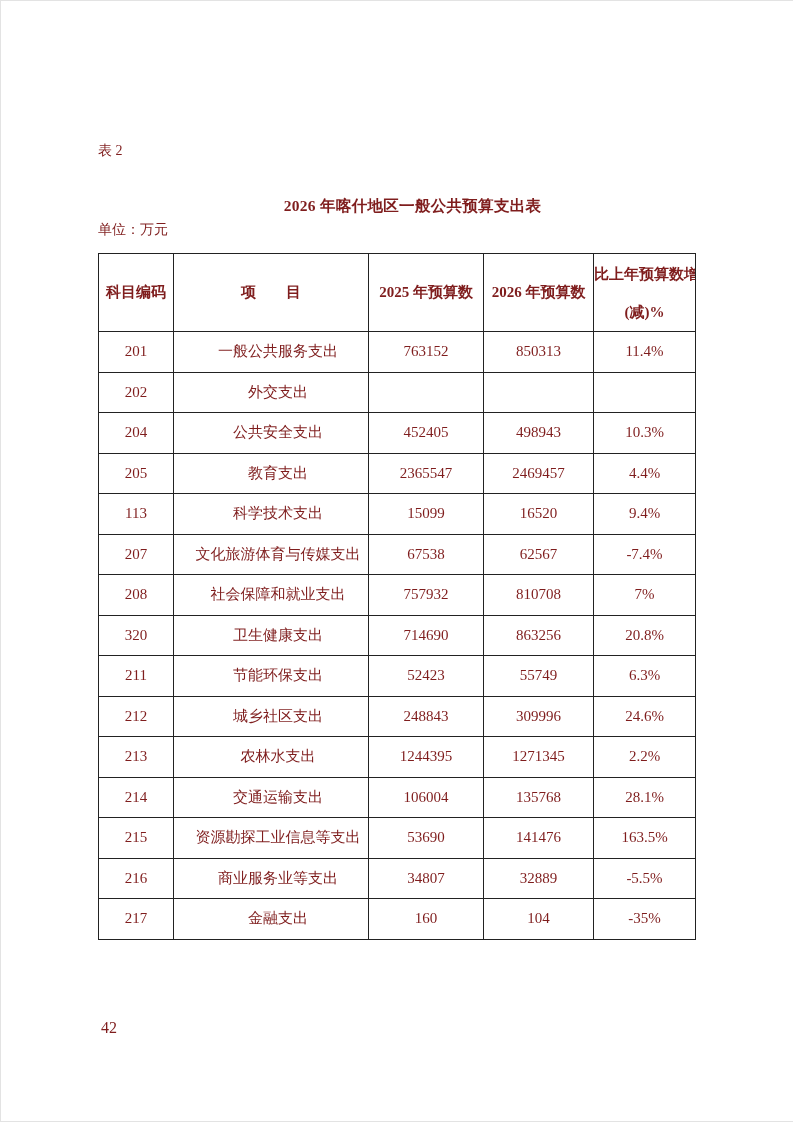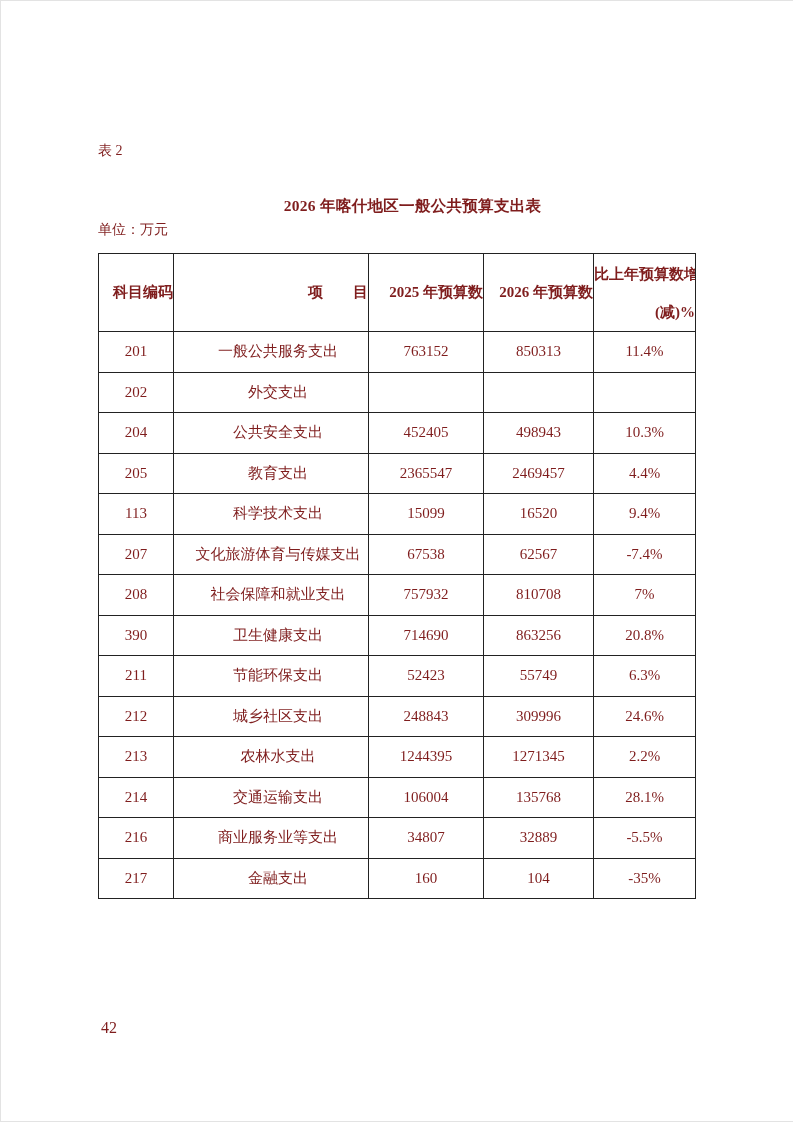--- a/index.html
+++ b/index.html
@@ -56,21 +56,21 @@
     border: 1px solid #222222;
     padding: 0;
     font-size: 15px;
     vertical-align: middle;
     overflow: hidden;
     white-space: nowrap;
   }
   .budget-table thead th {
     height: 77px;
     font-weight: bold;
-    text-align: right;
+    text-align: center;
   }
   .budget-table tbody td {
     height: 39.5px;
     text-align: center;
   }
   .budget-table tbody td.col-item {
     text-align: center;
     padding-left: 14px;
   }
   .chg-line {
@@ -159,21 +159,21 @@
           <td class="col-change">-7.4%</td>
         </tr>
         <tr>
           <td class="col-code">208</td>
           <td class="col-item">社会保障和就业支出</td>
           <td class="col-b2025">757932</td>
           <td class="col-b2026">810708</td>
           <td class="col-change">7%</td>
         </tr>
         <tr>
-          <td class="col-code">390</td>
+          <td class="col-code">320</td>
           <td class="col-item">卫生健康支出</td>
           <td class="col-b2025">714690</td>
           <td class="col-b2026">863256</td>
           <td class="col-change">20.8%</td>
         </tr>
         <tr>
           <td class="col-code">211</td>
           <td class="col-item">节能环保支出</td>
           <td class="col-b2025">52423</td>
           <td class="col-b2026">55749</td>
@@ -194,20 +194,27 @@
           <td class="col-change">2.2%</td>
         </tr>
         <tr>
           <td class="col-code">214</td>
           <td class="col-item">交通运输支出</td>
           <td class="col-b2025">106004</td>
           <td class="col-b2026">135768</td>
           <td class="col-change">28.1%</td>
         </tr>
         <tr>
+          <td class="col-code">215</td>
+          <td class="col-item">资源勘探工业信息等支出</td>
+          <td class="col-b2025">53690</td>
+          <td class="col-b2026">141476</td>
+          <td class="col-change">163.5%</td>
+        </tr>
+        <tr>
           <td class="col-code">216</td>
           <td class="col-item">商业服务业等支出</td>
           <td class="col-b2025">34807</td>
           <td class="col-b2026">32889</td>
           <td class="col-change">-5.5%</td>
         </tr>
         <tr>
           <td class="col-code">217</td>
           <td class="col-item">金融支出</td>
           <td class="col-b2025">160</td>

